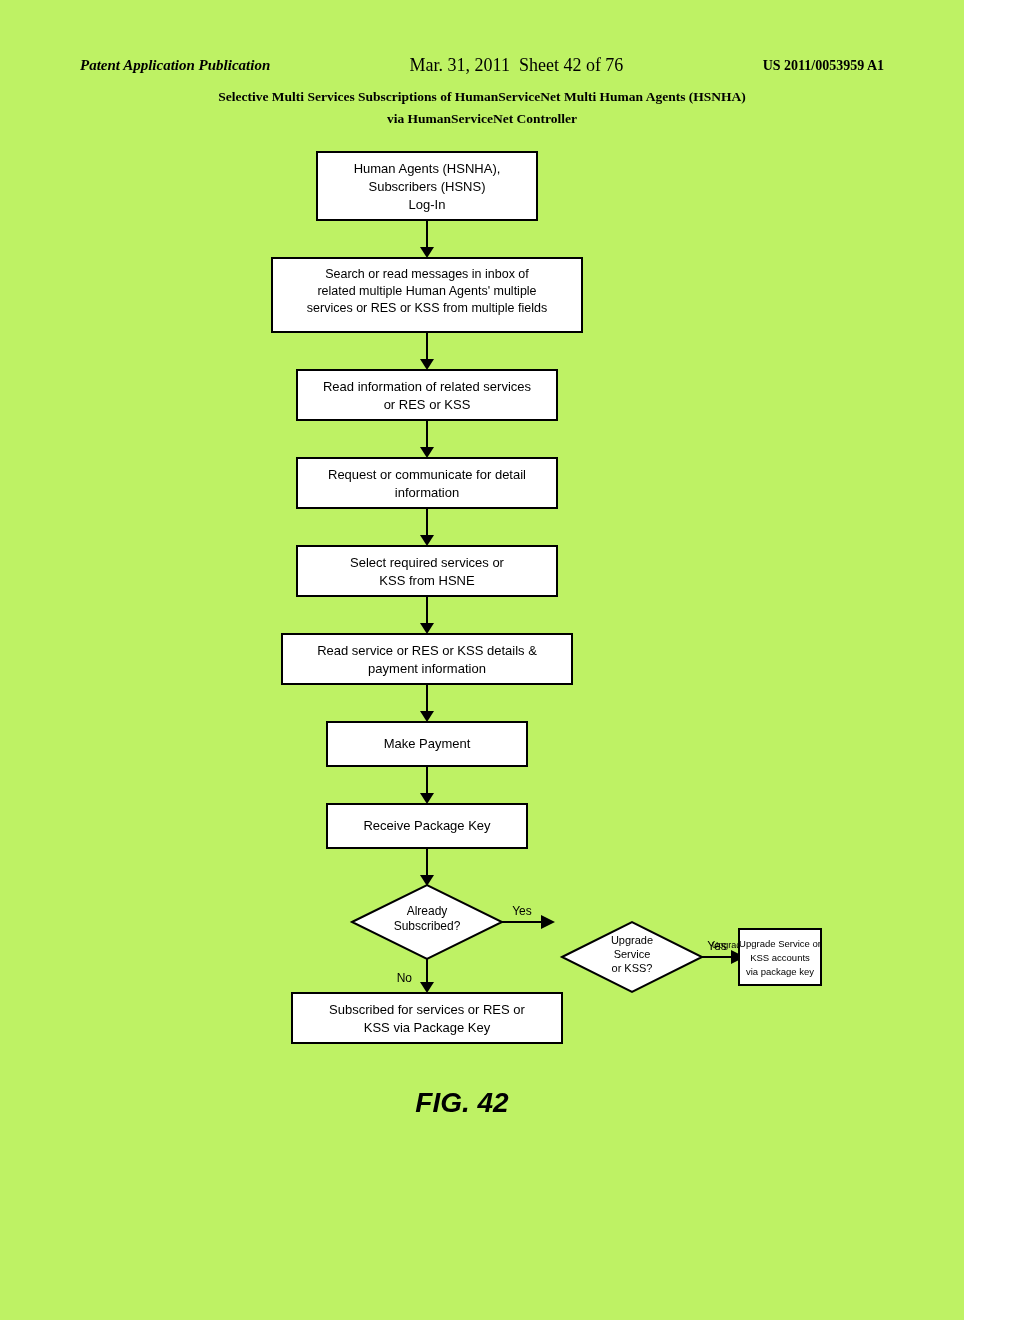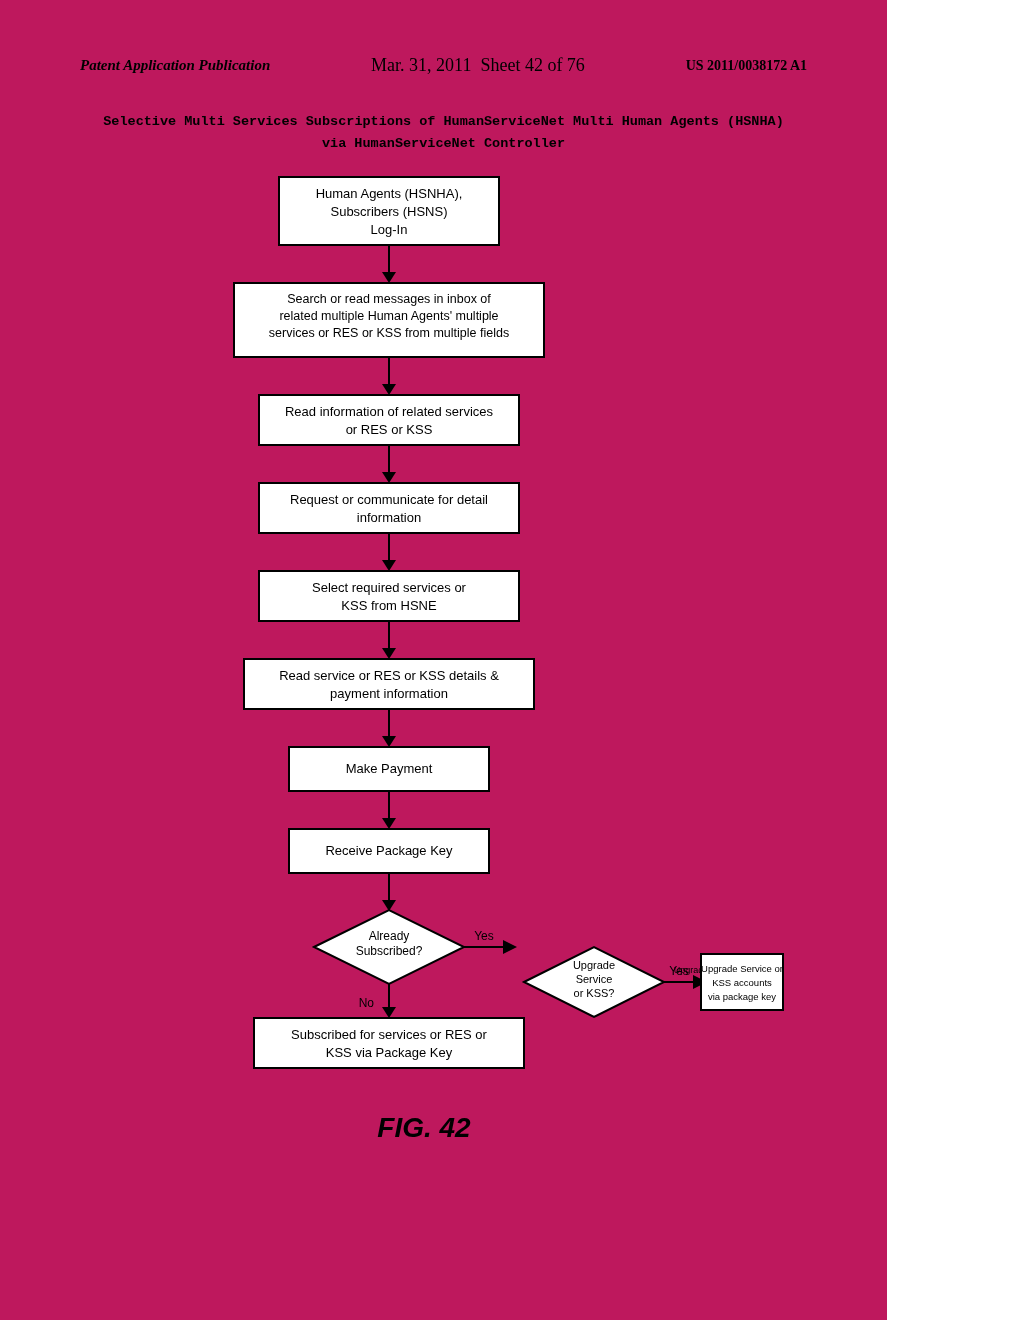--- a/index.html
+++ b/index.html
@@ -11,29 +11,29 @@
       position: relative;
       overflow-x: hidden;
     }
 
     svg {
       display: block;
     }
   </style>
 </head>
 <body>
-  <div style="width:887px; min-height:1320px; background:#be185d; font-family:'Times New Roman',serif; position:relative;">
+  <div style="width:964px; min-height:1320px; background:#bef264; font-family:'Times New Roman',serif; position:relative;">
 
     <div style="display:flex; justify-content:space-between; align-items:center; padding:55px 80px 10px 80px;">
       <div style="font-weight:bold; font-style:italic; font-size:15px;">Patent Application Publication</div>
       <div style="font-size:18px;">Mar. 31, 2011&nbsp;&nbsp;Sheet 42 of 76</div>
-      <div style="font-size:14px; font-weight:bold;">US 2011/0038172 A1</div>
+      <div style="font-size:14px; font-weight:bold;">US 2011/0053959 A1</div>
     </div>
 
-    <div style="text-align:center; font-size:13.5px; font-weight:bold; font-family:Liberation Mono, monospace; margin-top:25px; line-height:1.6;">
+    <div style="text-align:center; font-size:13.5px; font-weight:bold; font-family:Liberation Serif, serif; line-height:1.6;">
       Selective Multi Services Subscriptions of HumanServiceNet Multi Human Agents (HSNHA)<br>
       via HumanServiceNet Controller
     </div>
 
     <div style="display:flex; justify-content:center; margin-top:18px;align-items:center;">
       <svg width="680" height="1020" viewBox="0 0 680 1020" style="font-family:Arial,sans-serif;">
 
         <rect x="175" y="5" width="220" height="68" fill="white" stroke="black" stroke-width="2"></rect>
         <text x="285" y="26" text-anchor="middle" font-size="13">Human Agents (HSNHA),</text>
         <text x="285" y="44" text-anchor="middle" font-size="13">Subscribers (HSNS)</text>

